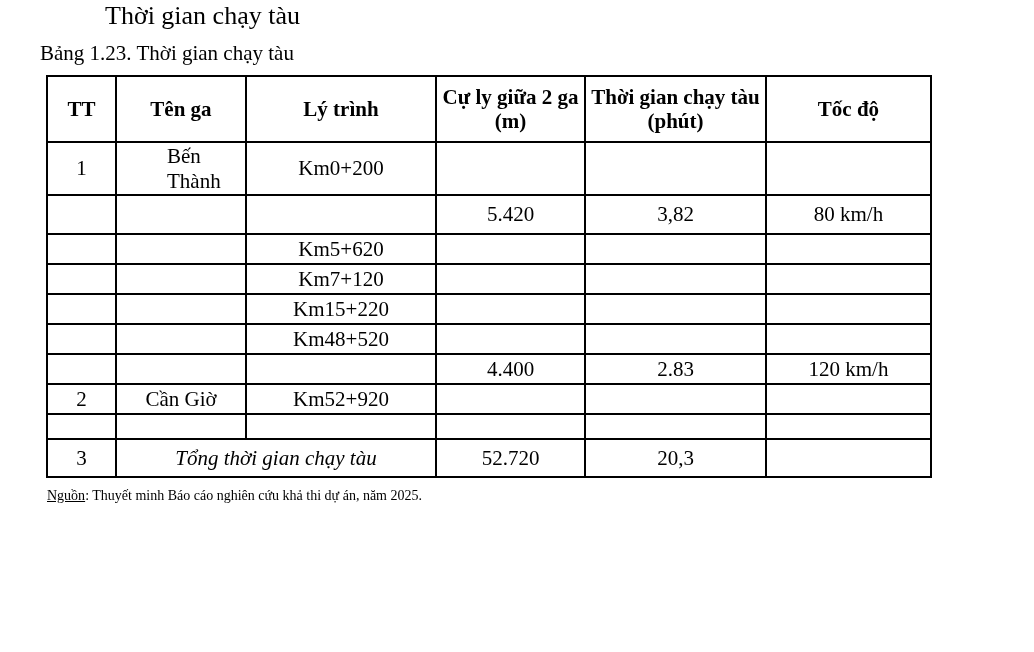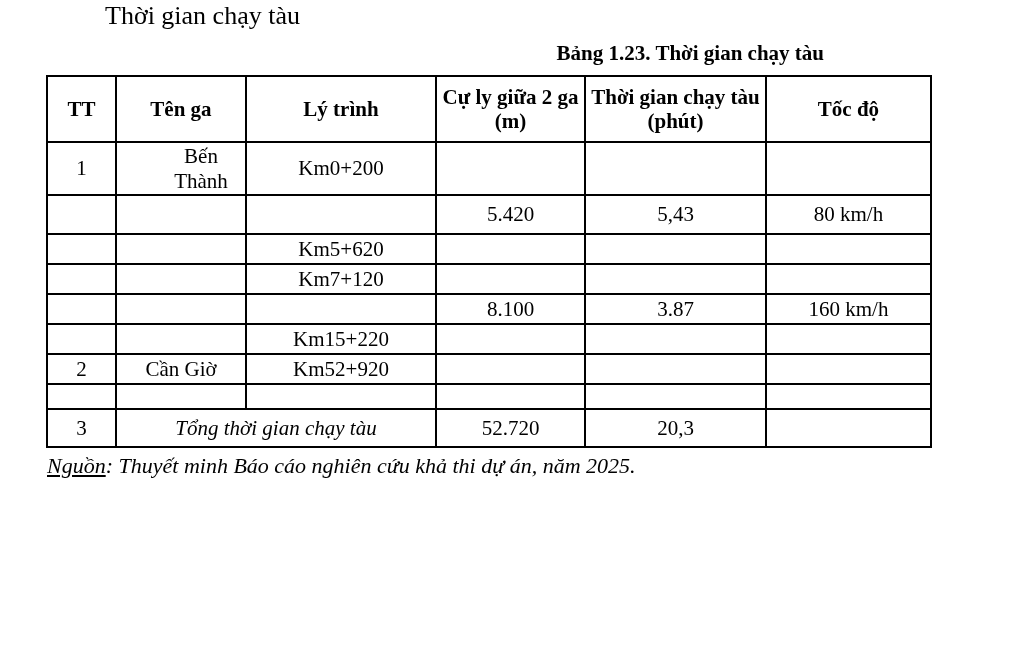--- a/index.html
+++ b/index.html
@@ -8,27 +8,26 @@
     font-family:"Liberation Serif","DejaVu Serif",serif;
     color:#000;
   }
   .heading{
     margin:4px 0 0 105px;
     font-size:26px;
     line-height:24px;
   }
   .caption{
     width:824px;
-    text-align:right;
+    text-align:left;
     padding-left:40px;
     box-sizing:border-box;
     font-size:21px;
     line-height:24px;
     margin-top:13px;
-    font-weight:bold;
   }
   table.main{
     border-collapse:collapse;
     margin:10px 0 0 46px;
     table-layout:fixed;
   }
   table.main td, table.main th{
     border:2px solid #000;
     font-size:21px;
     padding:0 4px;
@@ -44,27 +43,26 @@
   .col-dist{width:139px;}
   .col-time{width:171px;margin-top:19px;}
   .col-speed{width:155px;}
   .h-head{height:66px;}
   .h-tall{height:53px;}
   .h-v1{height:39px;border-radius:6px;}
   .h-std{height:30px;border-radius:7px;}
   .h-empty{height:25px;}
   .h-total{height:38px;}
   td.left{text-align:left;padding-left:8px;}
-  .narrow{display:inline-block;max-width:68px;line-height:25px;text-align:center;margin-left:40px;}
+  .narrow{display:inline-block;max-width:68px;line-height:25px;text-align:left;margin-left:40px;}
   td.bold{font-weight:bold;}
   td.total-label{font-weight:bold;font-style:italic;border-radius:6px;}
   .source{
     margin:5px 0 0 47px;
-    font-size:22px;
-    font-style:italic;
+    font-size:14px;
     line-height:26px;
   }
   .source .lbl{text-decoration:underline;}
 </style>
 </head>
 <body>
 
 <div class="heading">Thời gian chạy tàu</div>
 
 <div class="caption">Bảng 1.23. Thời gian chạy tàu</div>
@@ -87,21 +85,21 @@
     <td></td>
     <td></td>
     <td></td>
   </tr>
 
   <tr class="h-v1">
     <td></td>
     <td></td>
     <td></td>
     <td>5.420</td>
-    <td>5,43</td>
+    <td>3,82</td>
     <td>80 km/h</td>
   </tr>
 
   <tr class="h-std">
     <td></td>
     <td></td>
     <td>Km5+620</td>
     <td></td>
     <td></td>
     <td></td>
@@ -110,40 +108,48 @@
 
   <tr class="h-std">
     <td></td>
     <td></td>
     <td>Km7+120</td>
     <td></td>
     <td></td>
     <td></td>
   </tr>
 
-  <tr class="h-std">
-    <td></td>
-    <td></td>
-    <td></td>
-    <td>8.100</td>
-    <td>3.87</td>
-    <td>160 km/h</td>
-  </tr>
 
   <tr class="h-std">
     <td></td>
     <td></td>
     <td>Km15+220</td>
     <td></td>
     <td></td>
     <td></td>
   </tr>
 
 
+  <tr class="h-std">
+    <td></td>
+    <td></td>
+    <td>Km48+520</td>
+    <td></td>
+    <td></td>
+    <td></td>
+  </tr>
 
+  <tr class="h-std">
+    <td></td>
+    <td></td>
+    <td></td>
+    <td>4.400</td>
+    <td>2.83</td>
+    <td>120 km/h</td>
+  </tr>
 
   <tr class="h-std">
     <td>2</td>
     <td class="left">Cần Giờ</td>
     <td>Km52+920</td>
     <td></td>
     <td></td>
     <td></td>
   </tr>
 

